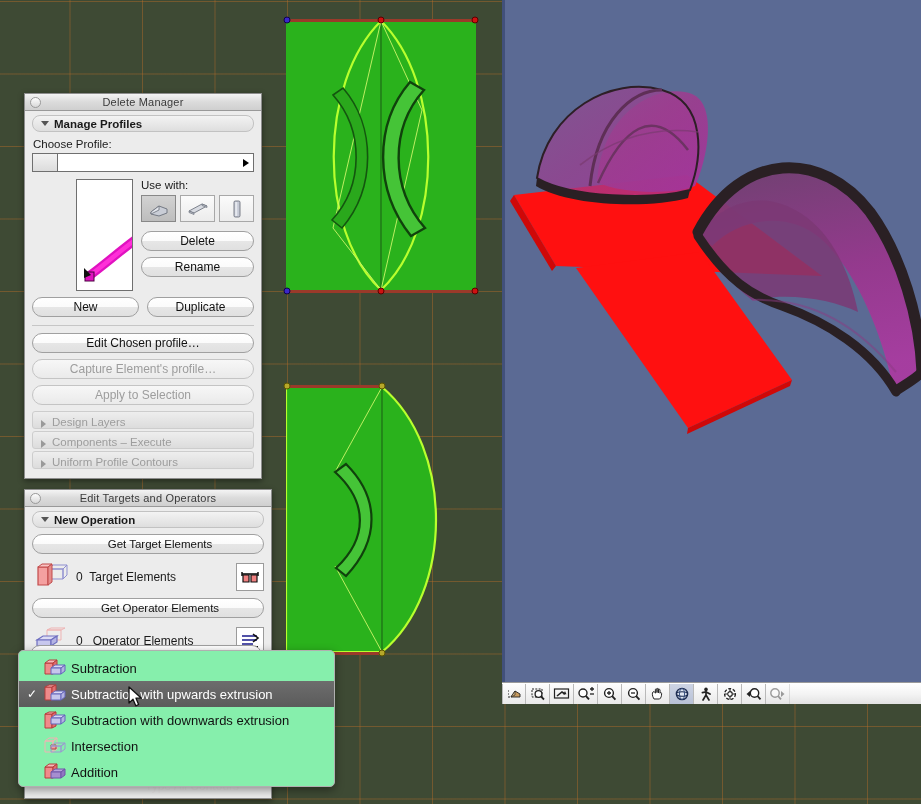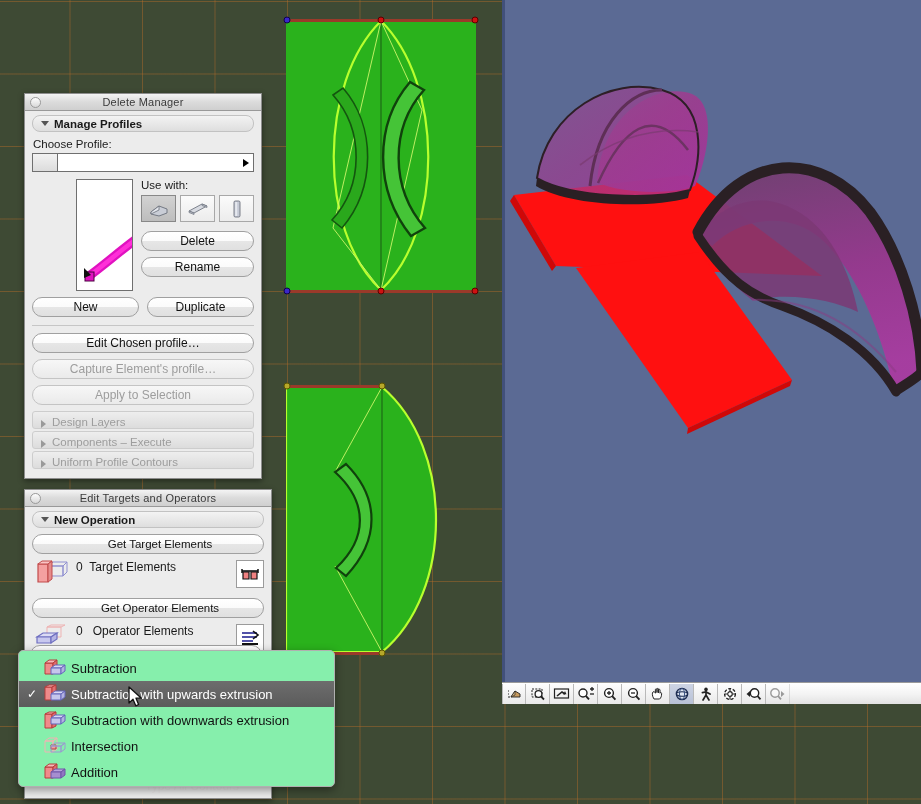--- a/index.html
+++ b/index.html
@@ -186,21 +186,21 @@
     border: 1px solid #cdcdcd;
     border-radius: 3px;
     display:flex; align-items:flex-end;
     padding-left:8px;
     color:#9d9d9d;
     font-size:11.5px;
     margin-bottom: 2px;
   }
 
   
-  .elem-row { display:flex; align-items:flex-start; height:34px; margin: 4px 0; }
+  .elem-row { display:flex; align-items:center; height:34px; margin: 4px 0; }
   .elem-row .eicon { width:40px; display:flex;align-items:center;justify-content:center; }
   .elem-row .etext { flex:1; font-size:12px; padding-left:4px; }
   .elem-row .ebtn {
     width: 28px; height: 28px;
     border: 1px solid #9b9b9b; background:#fff;
     display:flex;align-items:center;justify-content:center;
   }
 
   
   #op-menu {

